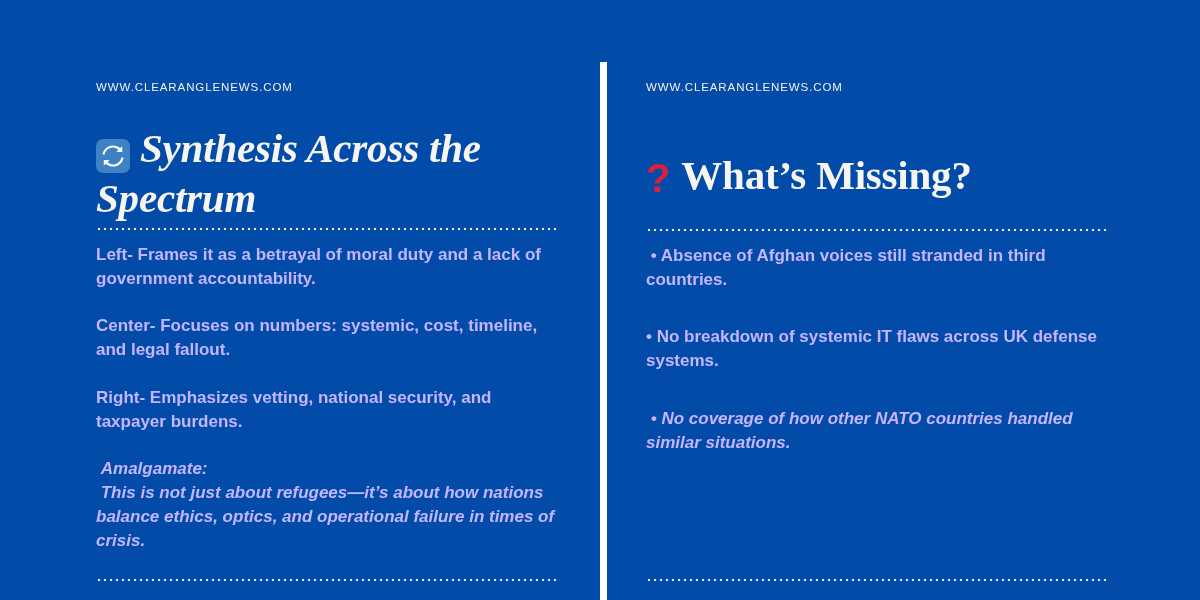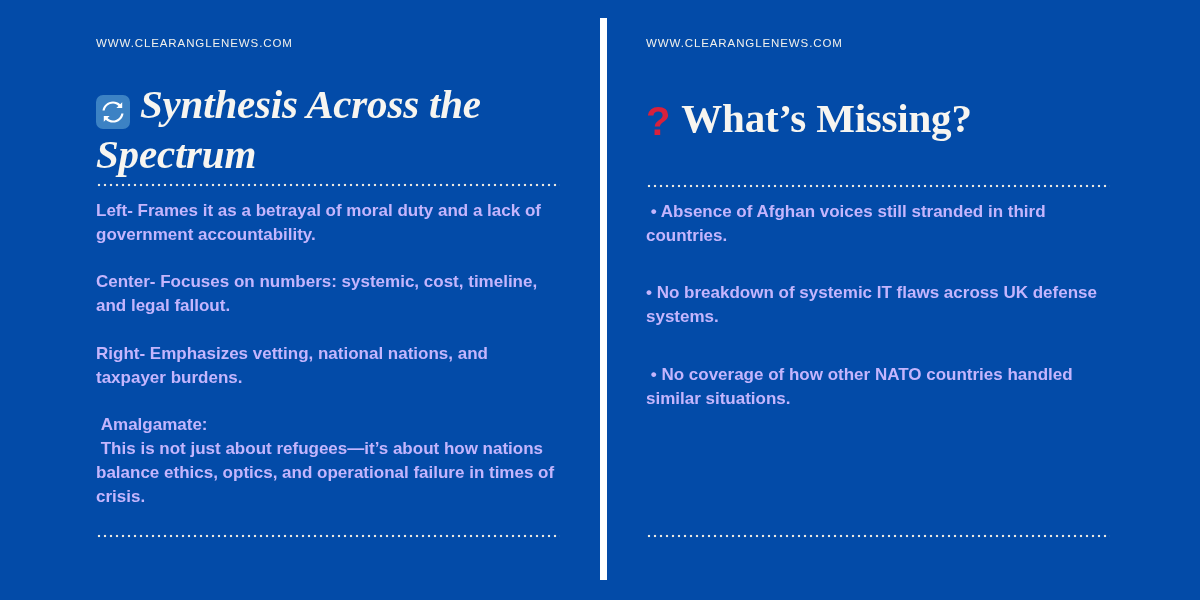--- a/index.html
+++ b/index.html
@@ -14,20 +14,21 @@
     font-family: "Liberation Sans", sans-serif;
     -webkit-font-smoothing: antialiased;
   }
 
   .slide {
     position: relative;
     width: 1200px;
     height: 532px;
     background: #034BA8;
     box-sizing: border-box;
+    margin-top: 44px;
   }
 
   
   .divider {
     position: absolute;
     left: 600px;
     top: 18px;
     width: 7px;
     height: 562px;
     background: #FFFFFF;
@@ -62,21 +63,21 @@
     left: 0;
     right: 0;
     font-family: "Liberation Serif", serif;
     font-weight: bold;
     font-size: 41px;
     line-height: 1.08;
     color: #F7F5F0;
     letter-spacing: -0.2px;
   }
   .col-left .headline  { top: 82px;  left: 96px; right: 44px; font-style: italic; }
-  .col-right .headline { top: 96px;  left: 26px; right: 80px; }
+  .col-right .headline { top: 109px;  left: 26px; right: 80px; }
 
   .headline .icon-wrap {
     display: inline-block;
     vertical-align: -6px;
     margin-right: 10px;
   }
 
   
   .sync-badge {
     display: inline-block;
@@ -127,21 +128,21 @@
     font-weight: bold;
     line-height: 1.42;
     color: #c4b5fd;
   }
   .col-right .body-block { left: 26px; right: 78px; }
 
   .col-left  .body-block { top: 199px; }
   .col-right .body-block { top: 200px; }
 
   .para { margin: 0 0 23px 0; white-space: pre-wrap; }
-  .para:last-child { margin-bottom: 0; }
+  .para:last-child { margin-bottom: 0; font-style: italic; }
   .col-right .para { margin-bottom: 33px; }
 </style>
 </head>
 <body>
 
 <div class="slide">
 
   <div class="col col-left">
 
     <div class="eyebrow">WWW.CLEARANGLENEWS.COM</div>
@@ -153,21 +154,21 @@
                 <path d="M12 19.8c-2.0 0-3.8-0.85-5.05-2.2l1.95-1.95H3.5v5.4l1.85-1.85C7.0 20.85 9.35 21.8 12 21.8c5.0 0 9.1-3.7 9.7-8.5h-2.05C19.07 17.0 15.9 19.8 12 19.8z"></path>
               </g>
             </svg></span></span><span>Synthesis Across the Spectrum</span>
     </div>
 
     <div class="dotted rule-top-left"></div>
 
     <div class="body-block">
       <p class="para">Left- Frames it as a betrayal of moral duty and a lack of government accountability.</p>
       <p class="para">Center- Focuses on numbers: systemic, cost, timeline, and legal fallout.</p>
-      <p class="para">Right- Emphasizes vetting, national nations, and taxpayer burdens.</p>
+      <p class="para">Right- Emphasizes vetting, national security, and taxpayer burdens.</p>
       <p class="para"> Amalgamate:
  This is not just about refugees—it’s about how nations balance ethics, optics, and operational failure in times of crisis.</p>
     </div>
 
     <div class="dotted rule-bottom-left"></div>
   </div>
 
   <div class="divider"></div>
 
   <div class="col col-right">

